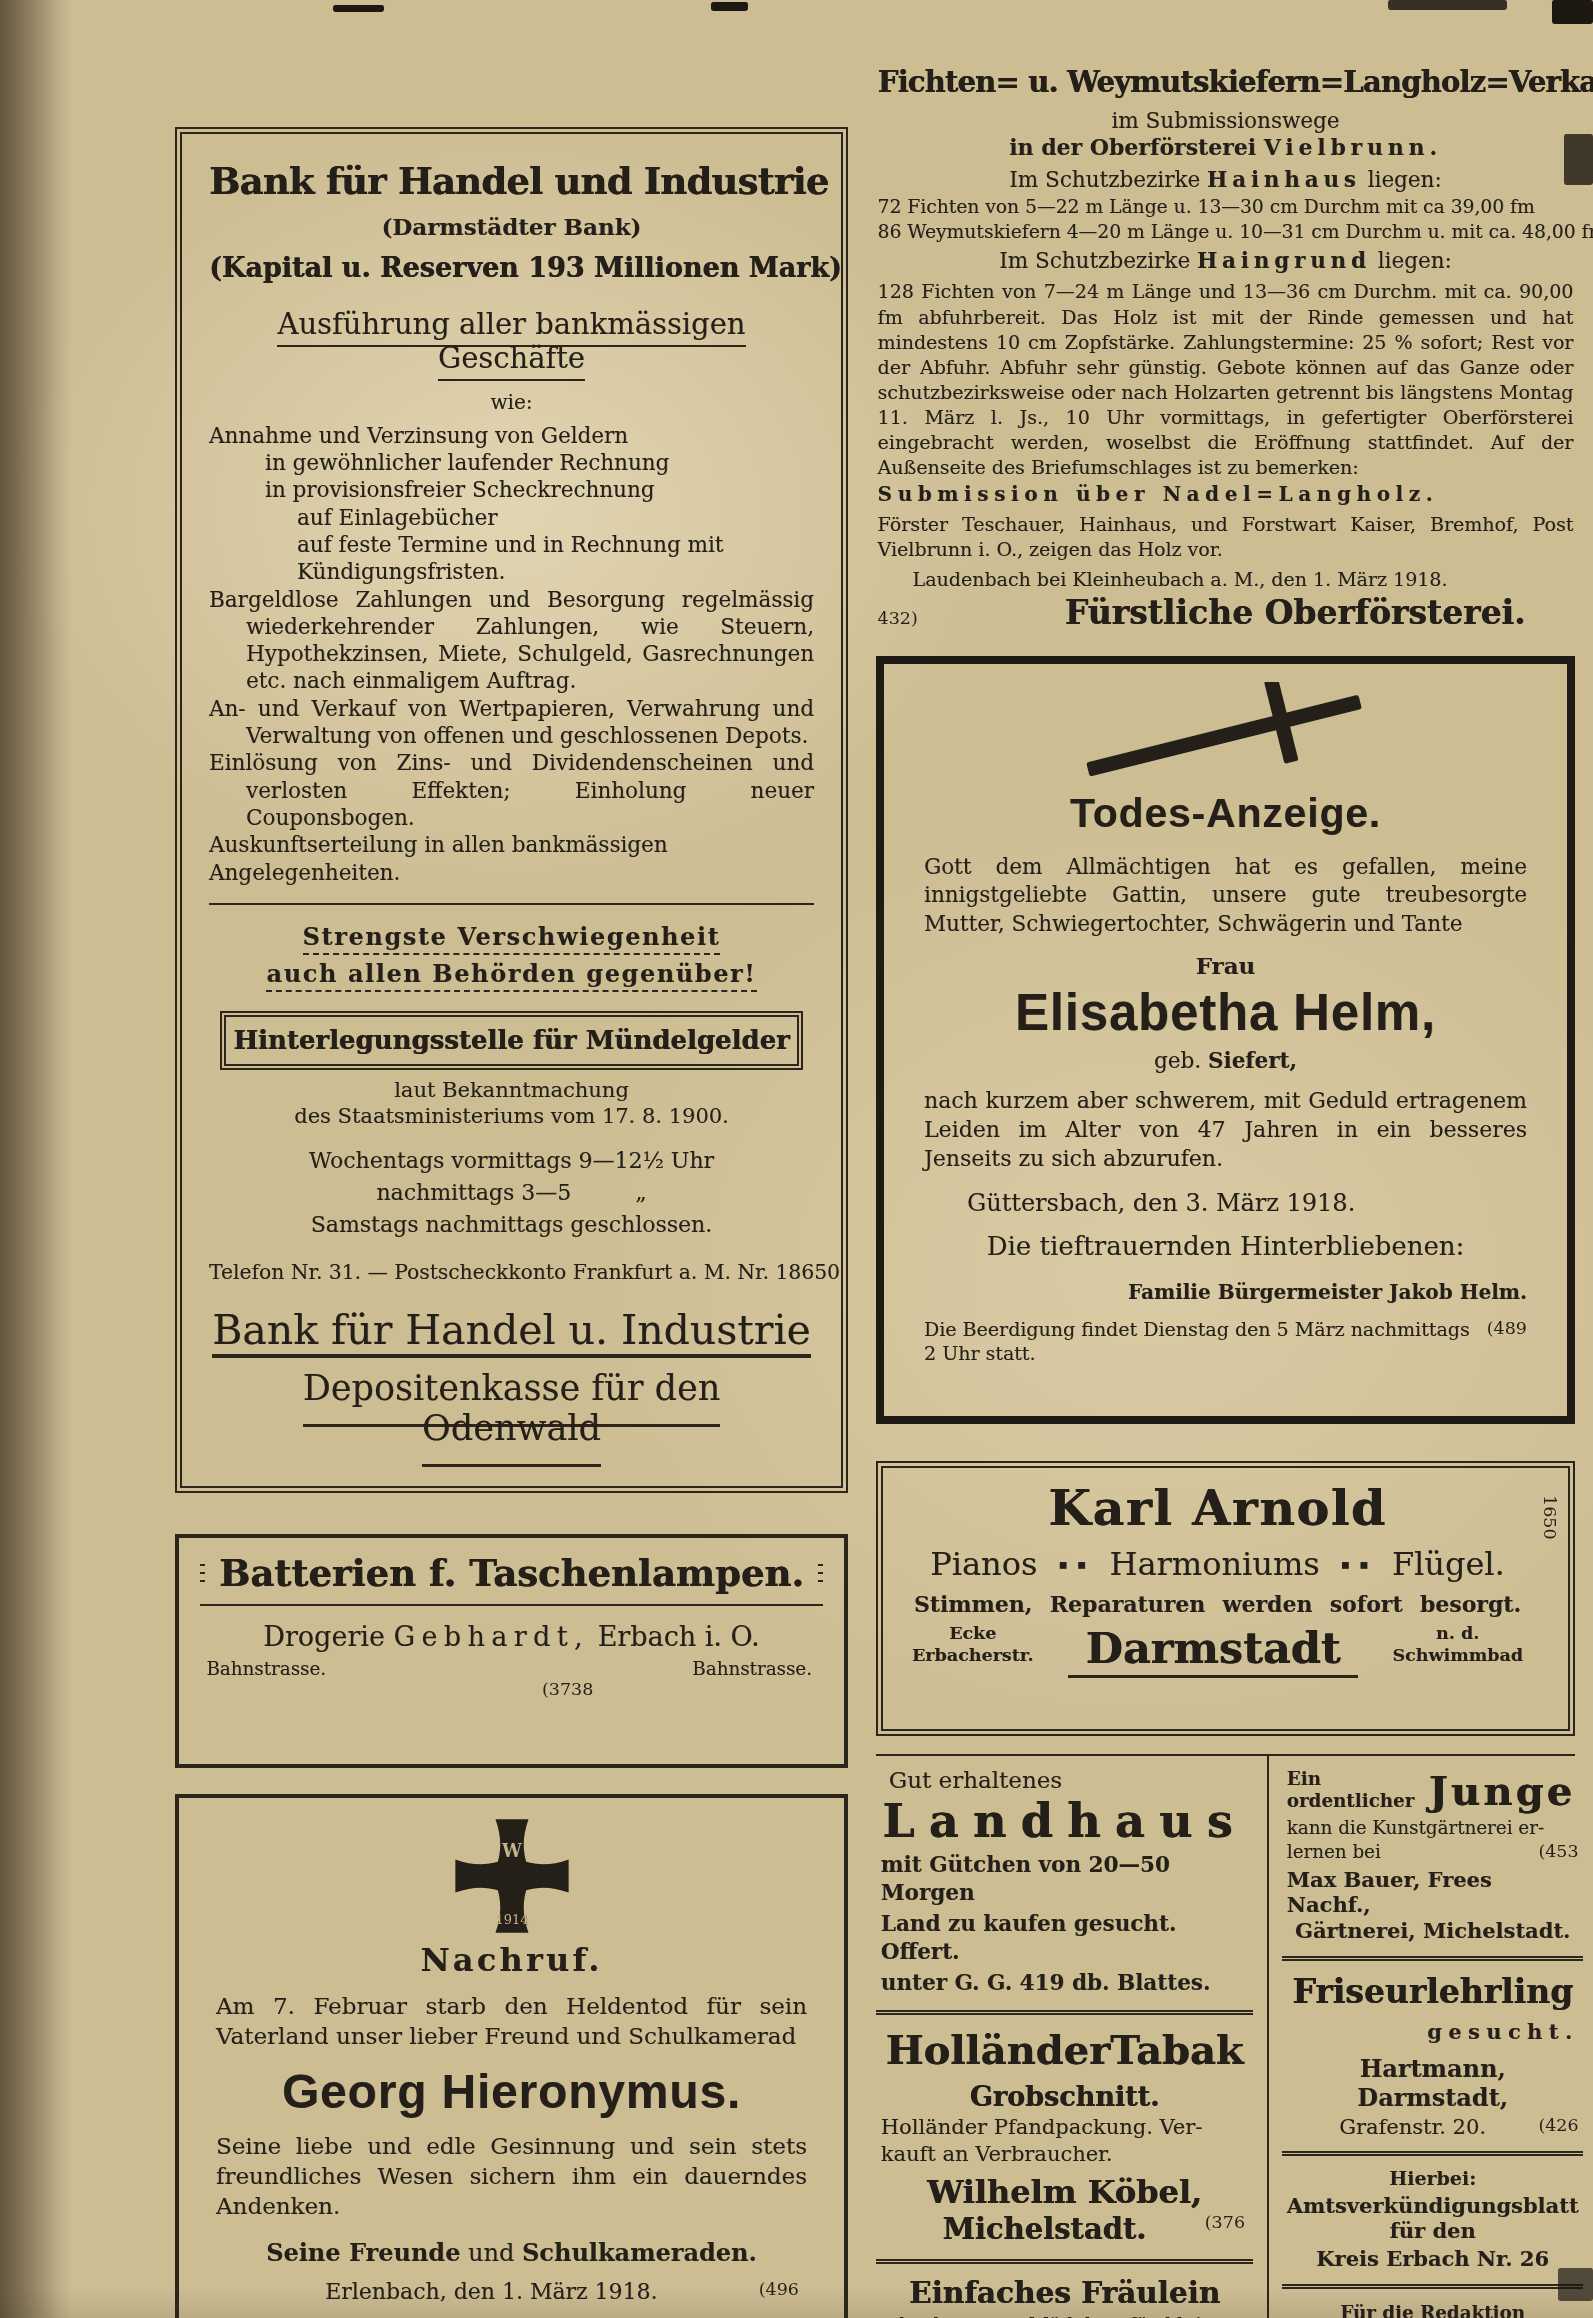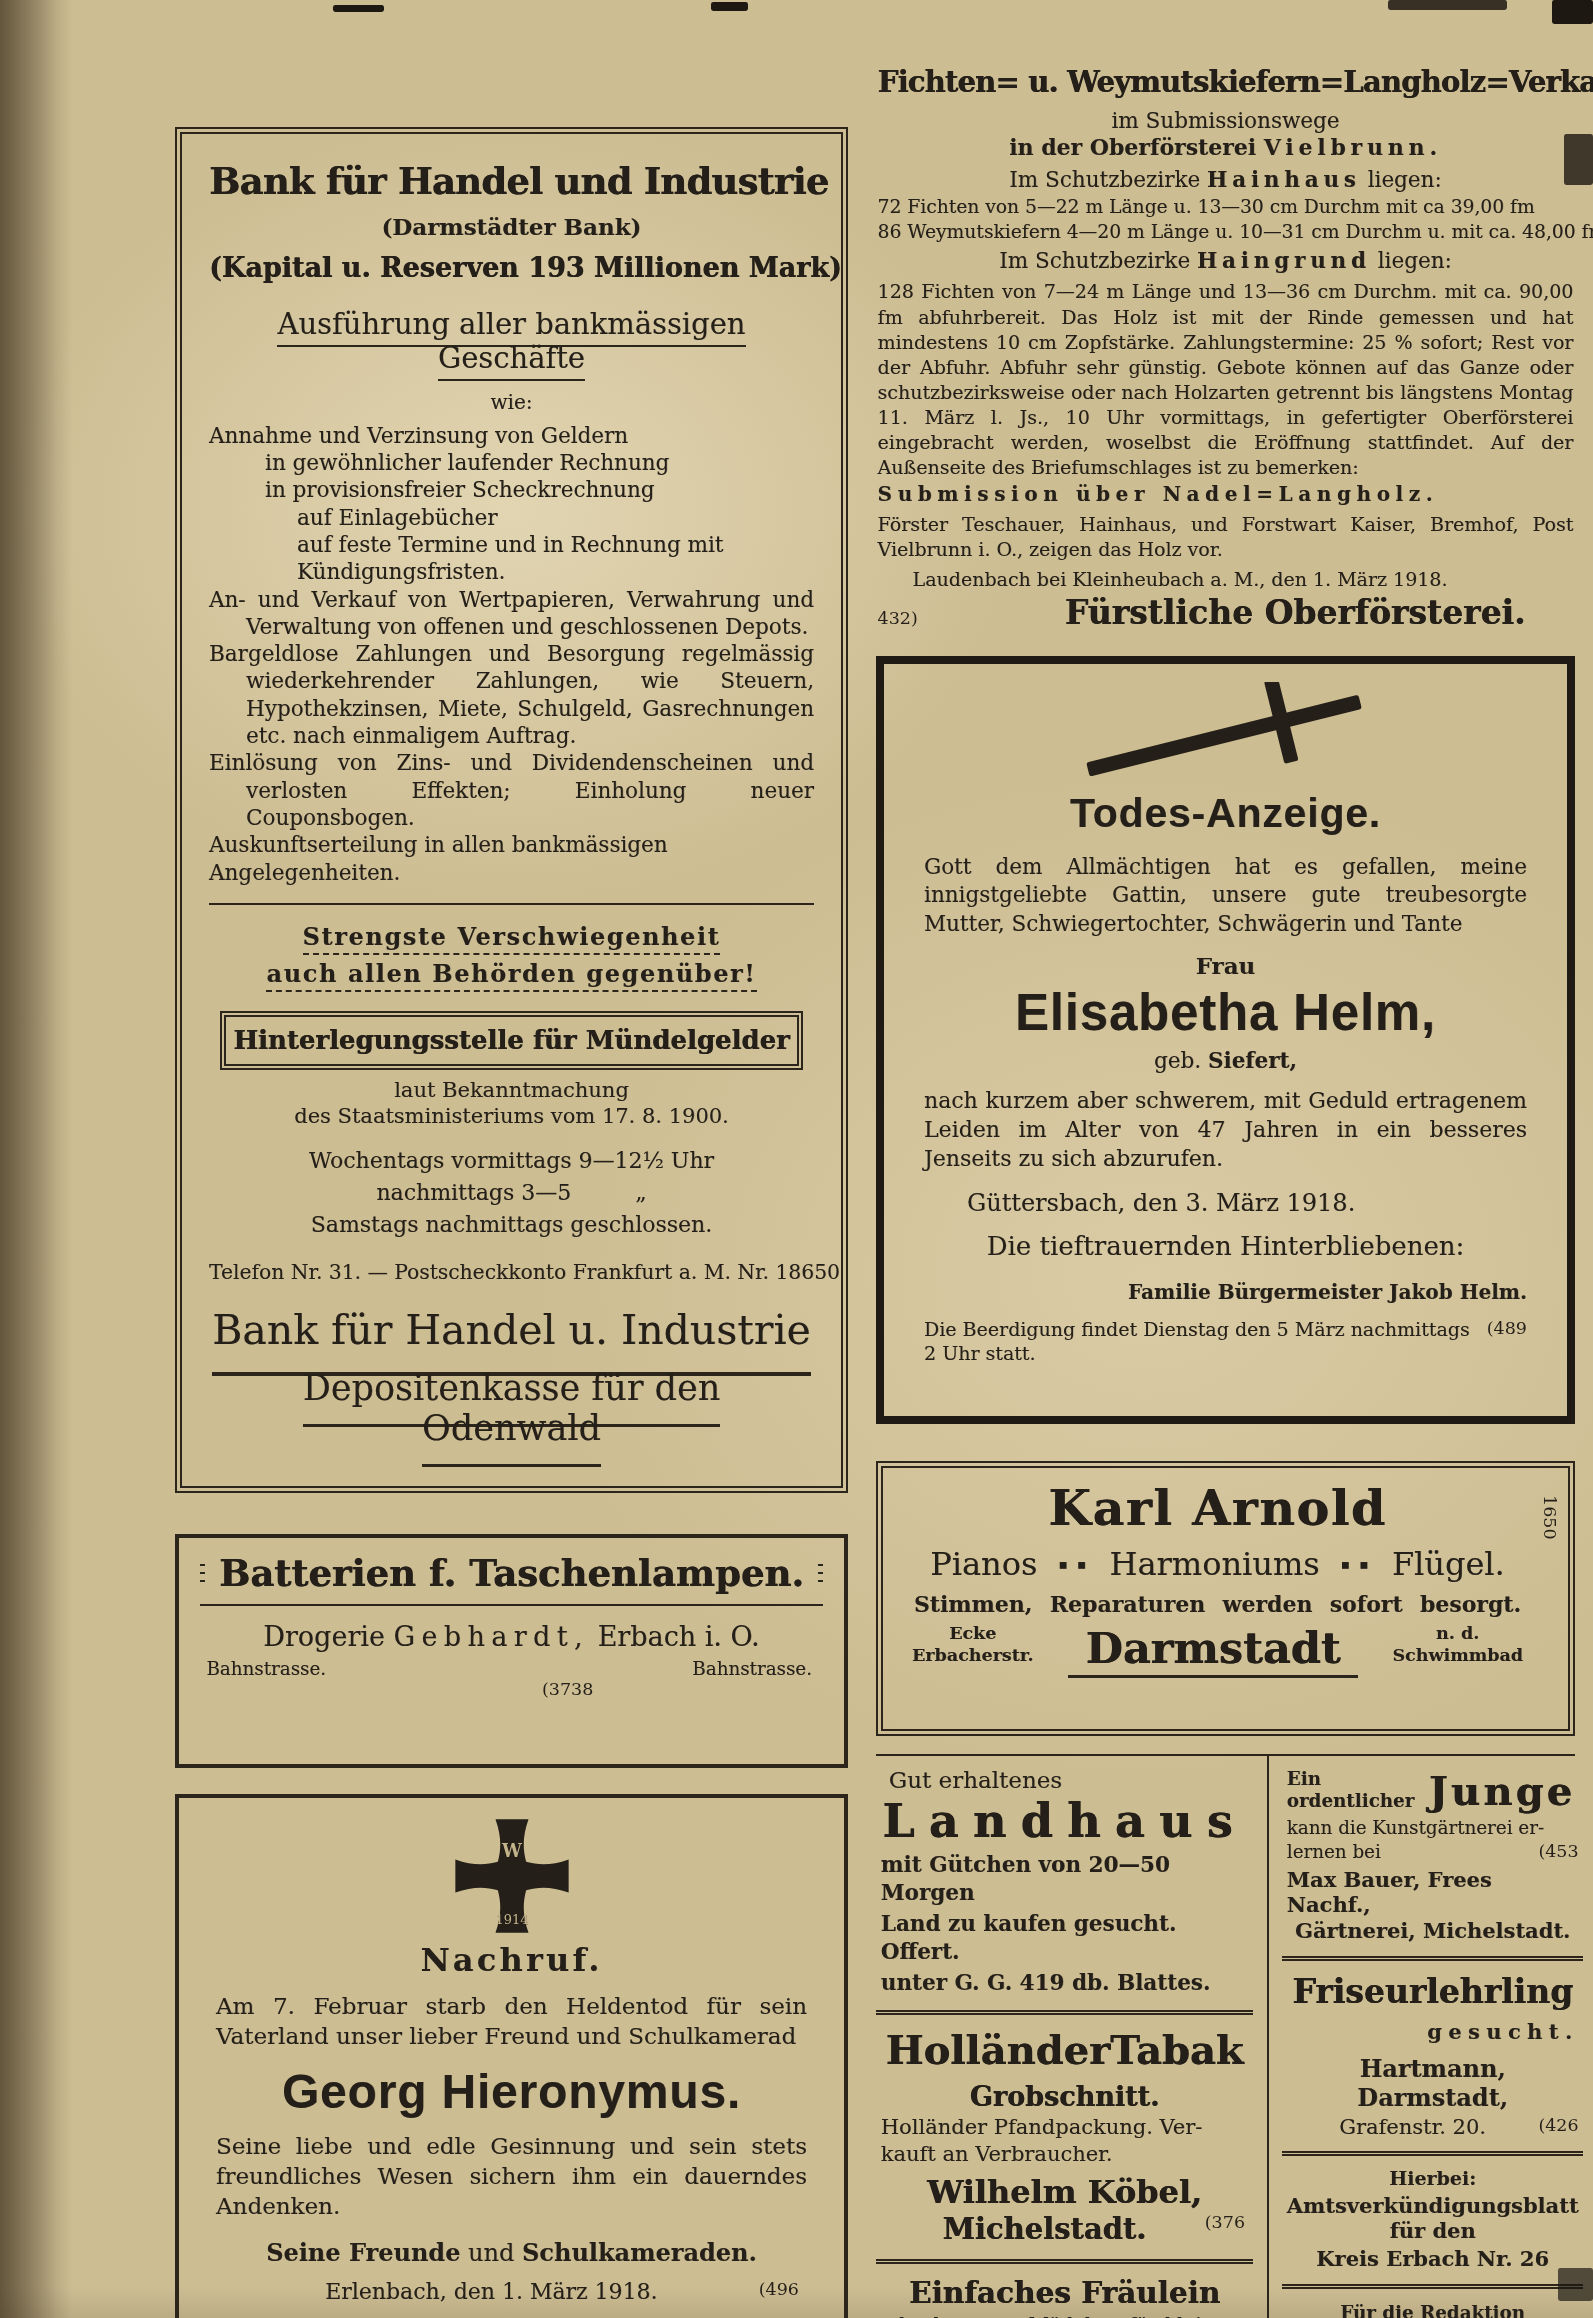--- a/index.html
+++ b/index.html
@@ -59,21 +59,21 @@
   .dashu{border-bottom:2.4px dashed #2b251c;padding-bottom:1.6px;letter-spacing:1.6px}
   .muendel-box{margin:19px 11px 0;border:6.4px double #2b251c;padding:6.4px 3.2px}
   .muendel-title{font-size:26px;line-height:1.3;white-space:nowrap}
   .muendel-l1{font-size:21px;margin-top:8px}
   .muendel-l2{font-size:21px;margin-top:1.6px}
   .hours{margin-top:17.5px;font-size:22px;line-height:1.45}
   .hours-title{letter-spacing:4px;margin-bottom:3.2px}
   .ditto{margin-left:64px}
   .bank-contact{font-size:20.3px;margin-top:19px;white-space:nowrap}
   .bank-name2{margin-top:22px;font-size:41px}
-  .bank-name2 .u2{border-bottom:4px solid #2b251c;padding-bottom:18px}
+  .bank-name2 .u2{border-bottom:4px solid #2b251c;padding-bottom:0}
   .bank-branch{margin-top:14.3px;font-size:35px}
   .bank-branch .u2{border-bottom:3.2px solid #2b251c;padding-bottom:16px}
 
   
   .batteries{margin-top:41px;height:201px;border:4px solid #2b251c;padding:12.7px 21px;overflow:hidden}
   .bat-title-row{display:flex;align-items:center;gap:14.3px;border-bottom:2.4px solid #2b251c;padding-bottom:9.6px}
   .bat-title-row h2{font-size:37px;white-space:nowrap}
   .rules{flex:1;height:18.3px;background:repeating-linear-gradient(180deg,#2b251c 0 2.4px,rgba(0,0,0,0) 2.4px 8px)}
   .bat-line{font-size:27px;margin-top:14.3px}
   .bat-row{display:flex;justify-content:space-between;font-size:18.3px;margin-top:6.4px;padding:0 11px 0 6.4px}
@@ -178,22 +178,22 @@
       <p class="bank-sub bold center">(Darmstädter Bank)</p>
       <p class="bank-capital frak center">(Kapital u. Reserven 193 Millionen Mark)</p>
       <p class="bank-heading center"><span class="u">Ausführung aller bankmässigen Geschäfte</span></p>
       <p class="bank-wie center">wie:</p>
       <div class="bank-services">
         <p class="svc">Annahme und Verzinsung von Geldern</p>
         <p class="svc ind1">in gewöhnlicher laufender Rechnung</p>
         <p class="svc ind1">in provisionsfreier Scheckrechnung</p>
         <p class="svc ind2">auf Einlagebücher</p>
         <p class="svc ind2">auf feste Termine und in Rechnung mit Kündigungsfristen.</p>
+        <p class="svc hang">Bargeldlose Zahlungen und Besorgung regelmässig wiederkehrender Zahlungen, wie Steuern, Hypothekzinsen, Miete, Schulgeld, Gasrechnungen etc. nach einmaligem Auftrag.</p>
         <p class="svc hang">An- und Verkauf von Wertpapieren, Verwahrung und Verwaltung von offenen und geschlossenen Depots.</p>
-        <p class="svc hang">Bargeldlose Zahlungen und Besorgung regelmässig wiederkehrender Zahlungen, wie Steuern, Hypothekzinsen, Miete, Schulgeld, Gasrechnungen etc. nach einmaligem Auftrag.</p>
         <p class="svc hang">Einlösung von Zins- und Dividendenscheinen und verlosten Effekten; Einholung neuer Couponsbogen.</p>
         <p class="svc">Auskunftserteilung in allen bankmässigen Angelegenheiten.</p>
       </div>
       <div class="bank-secrecy center">
         <p><span class="dashu">Strengste Verschwiegenheit</span></p>
         <p><span class="dashu">auch allen Behörden gegenüber!</span></p>
       </div>
       <div class="muendel-box center">
         <p class="muendel-title frak">Hinterlegungsstelle für Mündelgelder</p>
       </div>

